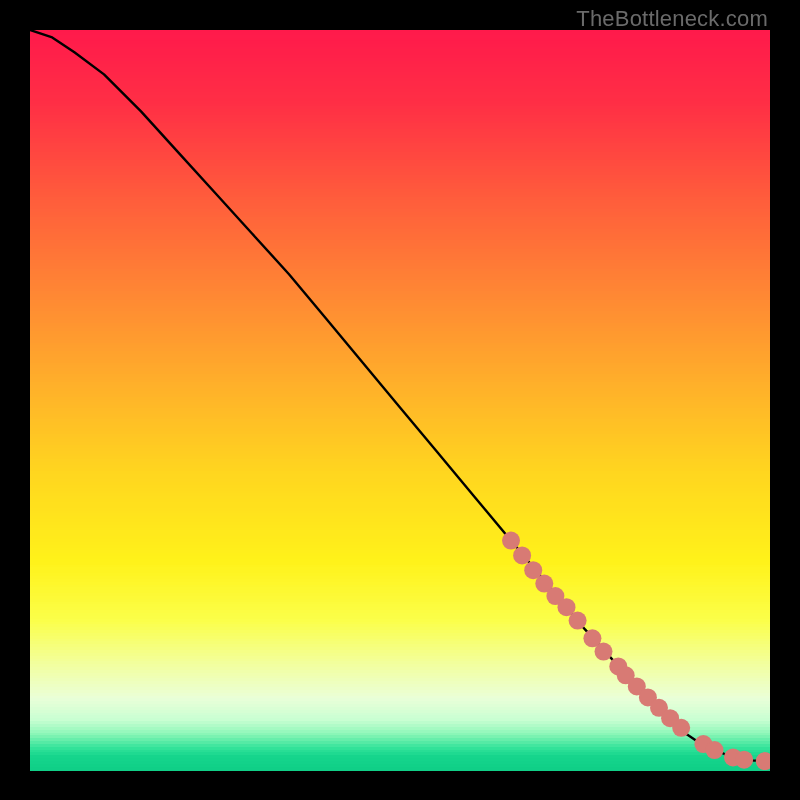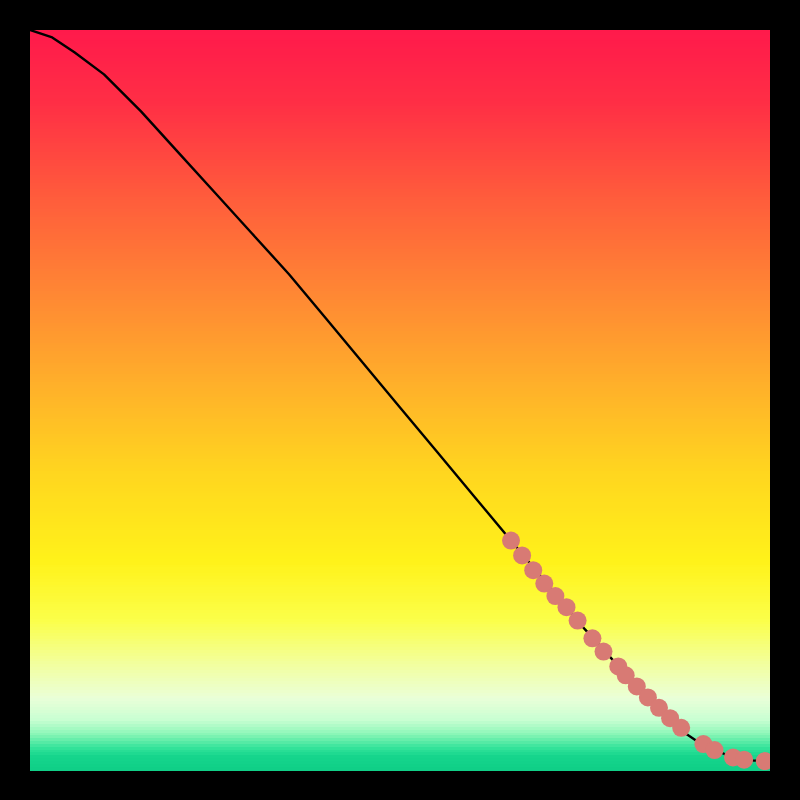--- a/index.html
+++ b/index.html
@@ -45,20 +45,21 @@
     left: 0;
     top: 0;
     width: 740px;
     height: 740px;
   }
 </style>
 </head>
 <body>
 
 <div class="frame">
+  <div class="watermark">TheBottleneck.com</div>
 
   <div class="plot" id="plot">
 
     <div class="grad-layer" style="top: 0px; height: 4px; background: rgb(255, 26, 75);"></div>
       <div class="grad-layer" style="top: 2px; height: 5px; background: rgb(255, 27, 75);"></div>
       <div class="grad-layer" style="top: 5px; height: 5px; background: rgb(255, 28, 75);"></div>
       <div class="grad-layer" style="top: 8px; height: 5px; background: rgb(255, 28, 74);"></div>
       <div class="grad-layer" style="top: 11px; height: 5px; background: rgb(255, 29, 74);"></div>
       <div class="grad-layer" style="top: 14px; height: 5px; background: rgb(255, 30, 74);"></div>
       <div class="grad-layer" style="top: 17px; height: 4px; background: rgb(255, 31, 74);"></div>

